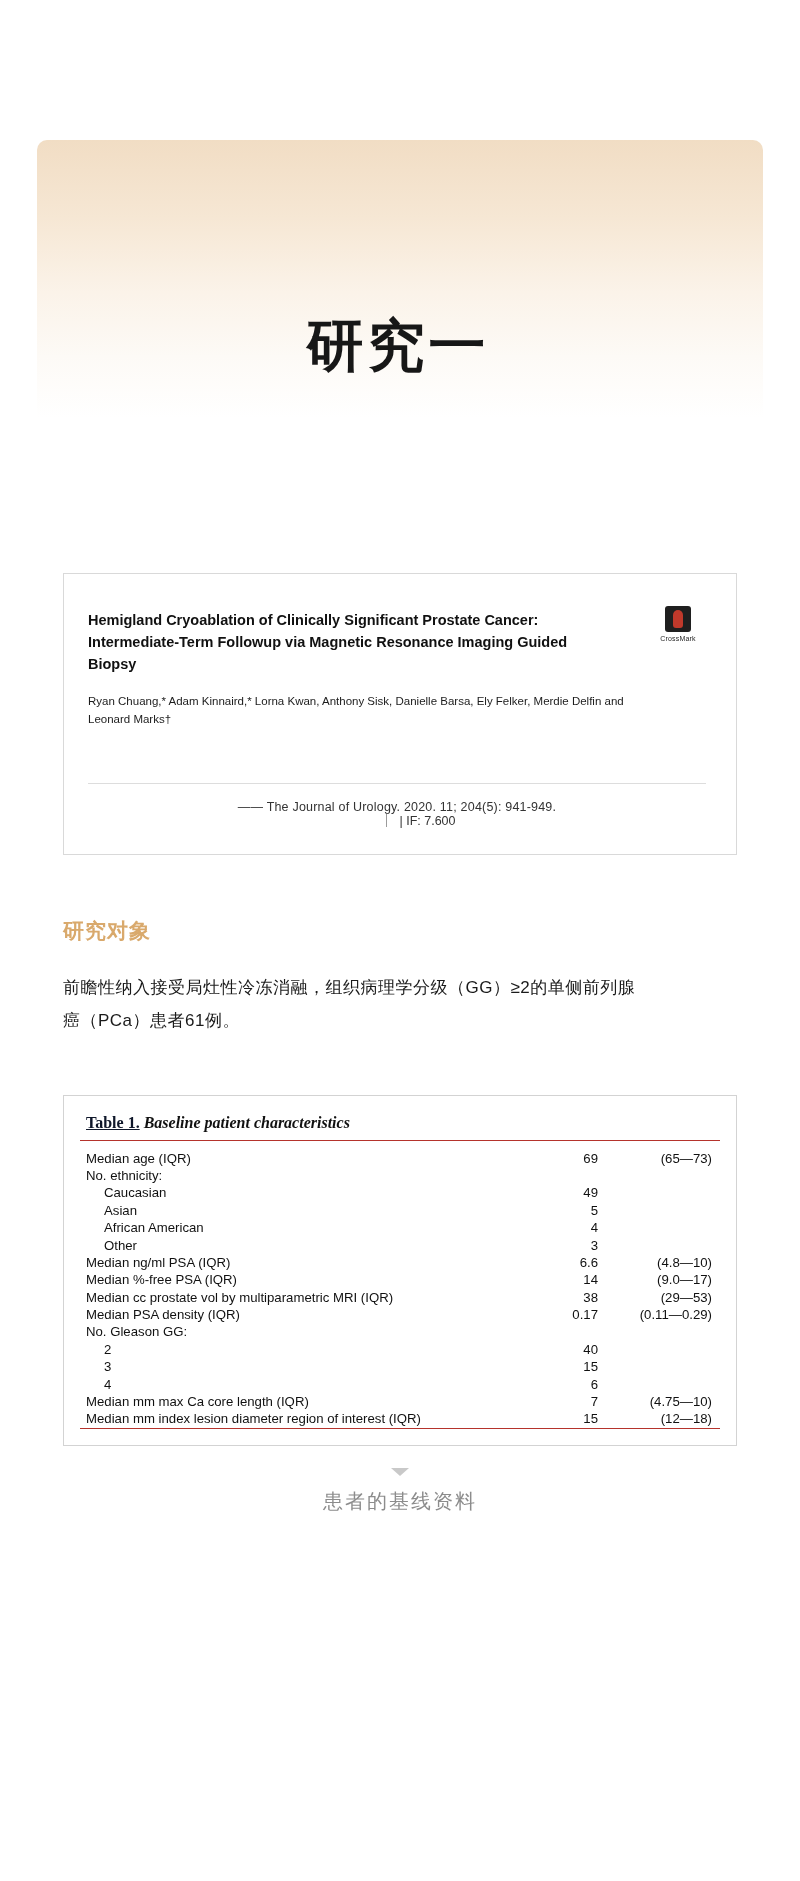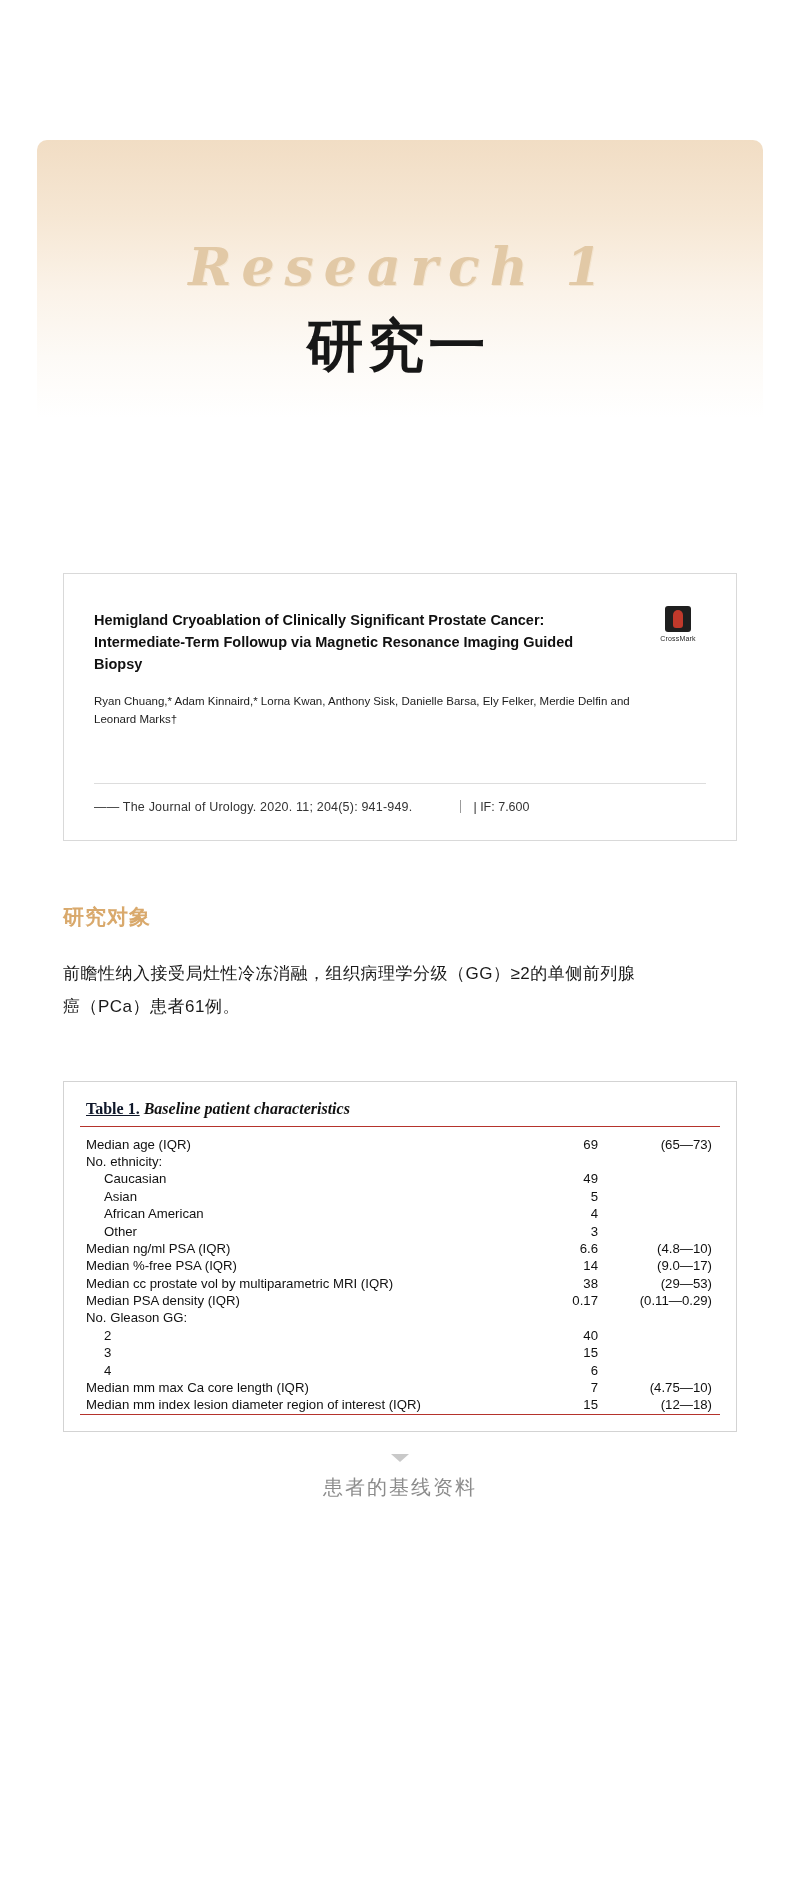--- a/index.html
+++ b/index.html
@@ -56,21 +56,21 @@
     font-size: 57px;
     letter-spacing: 4px;
     color: #171717;
   }
 
   
   .card {
     margin: 155px 63px 0 63px;
     border: 1px solid #d9d9d9;
     background: #ffffff;
-    padding: 36px 30px 26px 30px;
+    padding: 36px 30px 26px 24px;
     box-sizing: border-box;
     position: relative;
   }
   .card-title {
     font-size: 14.5px;
     font-weight: 700;
     line-height: 1.5;
     color: #111111;
     width: 500px;
   }
@@ -115,20 +115,21 @@
   .card-divider {
     margin-top: 54px;
     border-top: 1px solid #dddddd;
   }
   .card-footer {
     margin-top: 16px;
     display: flex;
     align-items: center;
     font-size: 12.5px;
     color: #333333;
+    flex-direction: column;
   }
   .card-source { letter-spacing: .2px; }
   .card-if {
     margin-left: 48px;
     color: #333333;
     display: flex;
     align-items: center;
   }
   .card-if .bar {
     display: inline-block;
@@ -228,21 +229,20 @@
     letter-spacing: 2px;
     padding-bottom: 60px;
   }
 </style>
 </head>
 <body>
 
 <div class="page">
 
   <div class="hero">
-    <div class="hero-script">Research 1</div>
     <div class="hero-cn">研究一</div>
   </div>
 
   <div class="card">
     <div class="crossmark">
       <div class="crossmark-badge"></div>
       <div class="crossmark-label">CrossMark</div>
     </div>
     <div class="card-title">Hemigland Cryoablation of Clinically Significant Prostate Cancer: Intermediate-Term Followup via Magnetic Resonance Imaging Guided Biopsy</div>
     <div class="card-authors">Ryan Chuang,* Adam Kinnaird,* Lorna Kwan, Anthony Sisk, Danielle Barsa, Ely Felker, Merdie Delfin and Leonard Marks†</div>

